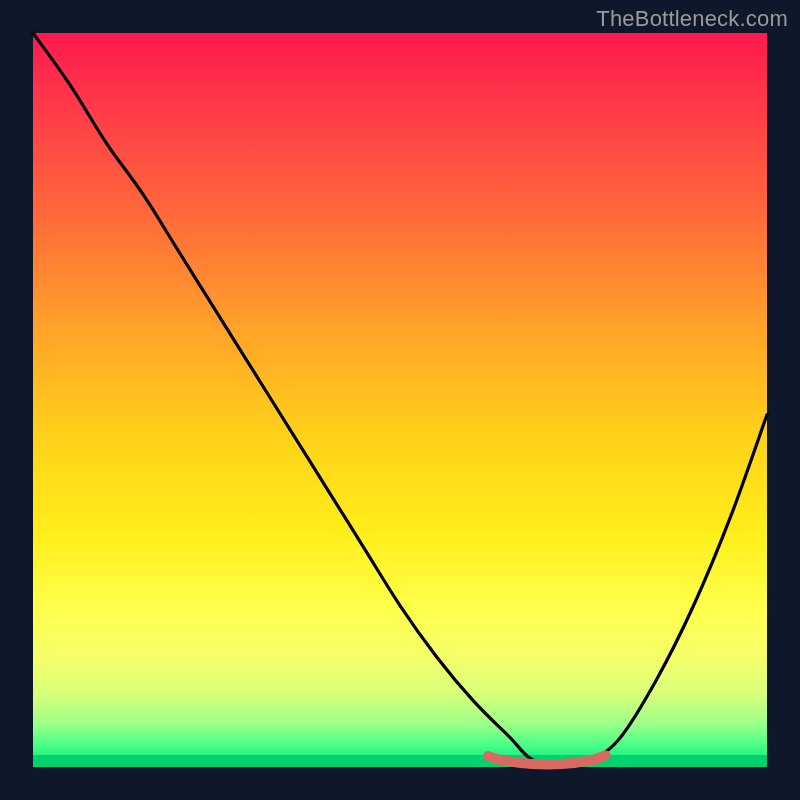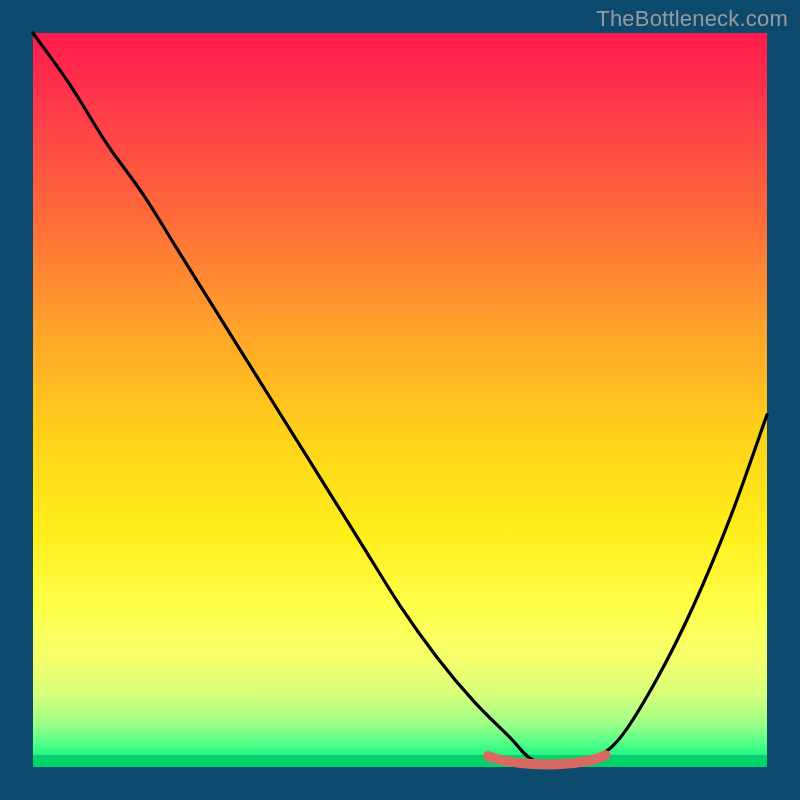--- a/index.html
+++ b/index.html
@@ -8,21 +8,21 @@
     width: 800px;
     height: 800px;
     overflow: hidden;
     font-family: Arial, Helvetica, sans-serif;
     background: #000;
   }
   .frame {
     position: relative;
     width: 800px;
     height: 800px;
-    background: #0c4a6e;
+    background: #0f172a;
   }
   .plot-area {
     position: absolute;
     left: 33px;
     top: 33px;
     width: 734px;
     height: 734px;
     background: linear-gradient(to bottom,
       #ff1a4d 0%,
       #ff3a4a 10%,

